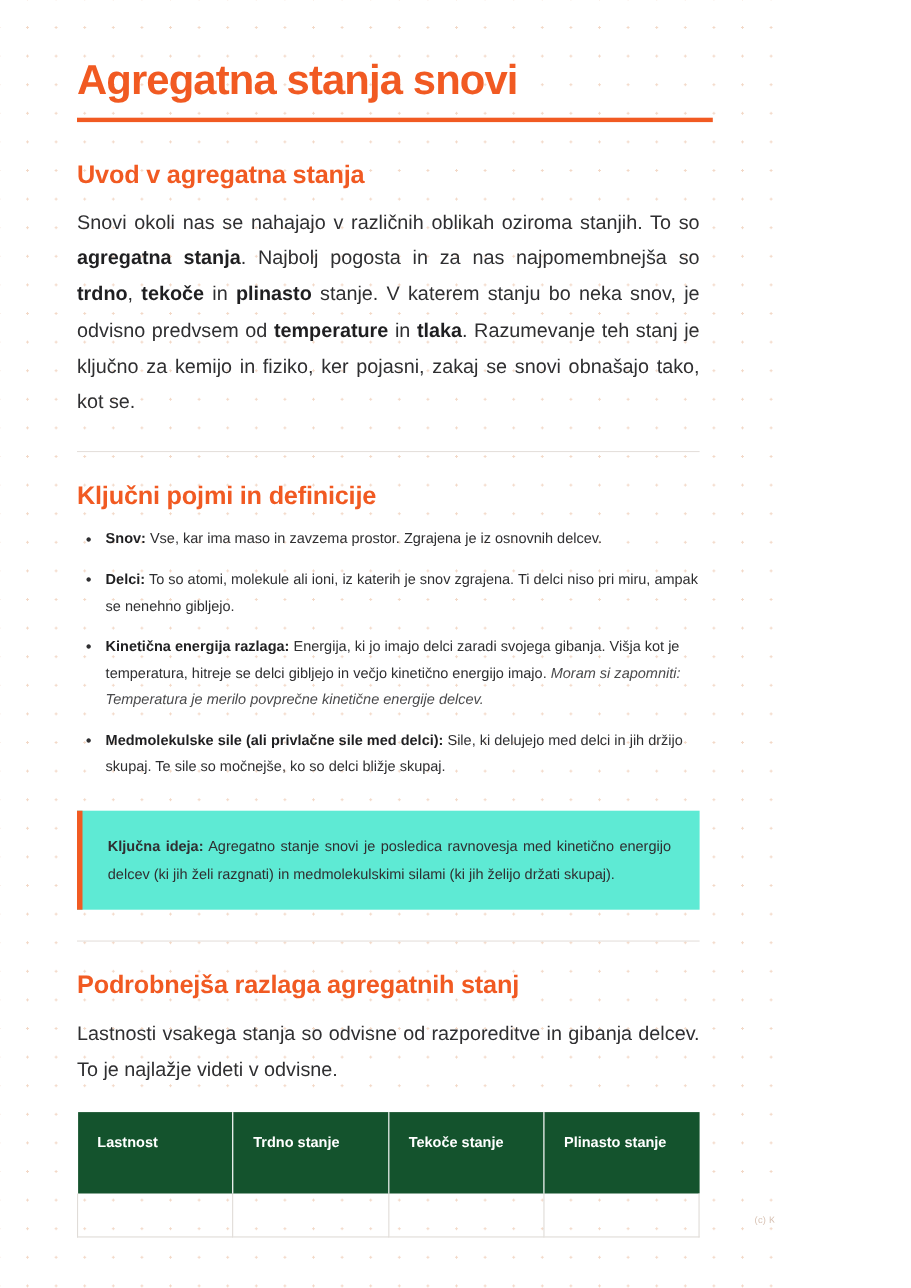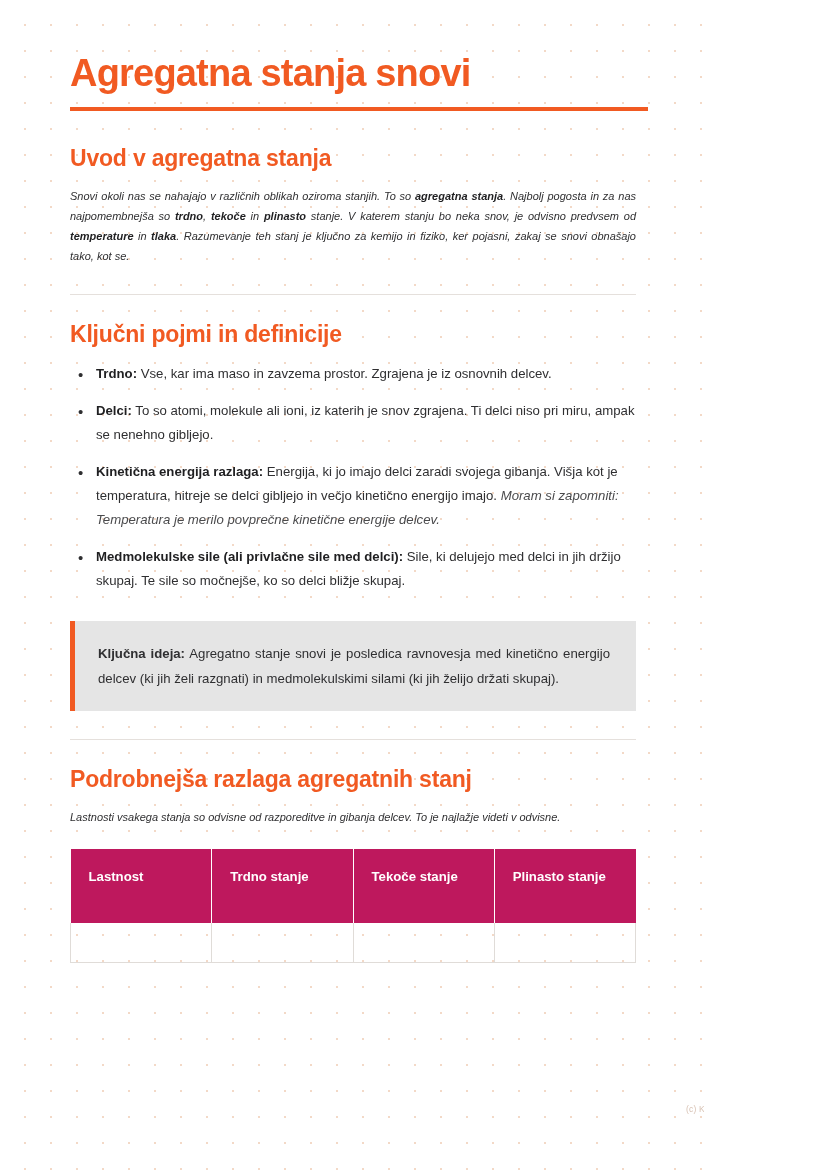--- a/index.html
+++ b/index.html
@@ -61,26 +61,25 @@
     margin-bottom: 34px;
   }
   h2.section-title {
     font-size: 23px;
     color: #f15a22;
     font-weight: 700;
     letter-spacing: -0.2px;
     margin-bottom: 14px;
   }
   p.body {
-    font-size: 11px;
+    font-size: 18px;
     line-height: 1.82;
     color: #2f2f31;
     text-align: justify;
     margin-bottom: 10px;
-    font-style: italic;
   }
   p.body b, li b { font-weight: 700; color: #1f1f21; }
   .divider {
     border-top: 1px solid #e5e0dc;
     margin: 28px 0 26px 0;
     width: 566px;
   }
   ul.keylist { list-style: none; margin: 0 0 0 0; }
   ul.keylist > li {
     position: relative;
@@ -94,21 +93,21 @@
     content: "•";
     position: absolute;
     left: 8px;
     top: -1px;
     font-size: 15px;
     color: #2f2f31;
   }
   .ital { font-style: italic; color: #4a4a4c; }
   .callout {
     position: relative;
-    background: #e5e5e5;
+    background: #5eead4;
     padding: 20px 26px 20px 28px;
     margin-top: 28px;
   }
   .callout::before {
     content: "";
     position: absolute;
     left: 0; top: 0; bottom: 0;
     width: 5px;
     background: #f15a22;
   }
@@ -118,21 +117,21 @@
     color: #2f2f31;
     text-align: justify;
   }
   table.states {
     border-collapse: collapse;
     width: 566px;
     margin-top: 22px;
     table-layout: fixed;
   }
   table.states th {
-    background: #be185d;
+    background: #14532d;
     color: #ffffff;
     font-size: 13.2px;
     font-weight: 700;
     text-align: left;
     padding: 20px 18px;
     vertical-align: top;
     border-right: 1px solid #ffffff;
     height: 74px;
   }
   table.states th:last-child { border-right: none; }
@@ -165,21 +164,21 @@
     <h1 class="doc-title">Agregatna stanja snovi</h1>
     <div class="title-rule"></div>
 
     <h2 class="section-title">Uvod v agregatna stanja</h2>
     <p class="body" id="intro-paragraph"><span>Snovi okoli nas se nahajajo v različnih oblikah oziroma stanjih. To so </span><b>agregatna stanja</b><span>. Najbolj pogosta in za nas najpomembnejša so </span><b>trdno</b><span>, </span><b>tekoče</b><span> in </span><b>plinasto</b><span> stanje. V katerem stanju bo neka snov, je odvisno predvsem od </span><b>temperature</b><span> in </span><b>tlaka</b><span>. Razumevanje teh stanj je ključno za kemijo in fiziko, ker pojasni, zakaj se snovi obnašajo tako, kot se.</span></p>
 
     <div class="divider"></div>
 
     <h2 class="section-title">Ključni pojmi in definicije</h2>
     <ul class="keylist" id="key-list">
-        <li><b>Trdno:</b><span> Vse, kar ima maso in zavzema prostor. Zgrajena je iz osnovnih delcev.</span></li>
+        <li><b>Snov:</b><span> Vse, kar ima maso in zavzema prostor. Zgrajena je iz osnovnih delcev.</span></li>
         <li><b>Delci:</b><span> To so atomi, molekule ali ioni, iz katerih je snov zgrajena. Ti delci niso pri miru, ampak se nenehno gibljejo.</span></li>
         <li><b>Kinetična energija razlaga:</b><span> Energija, ki jo imajo delci zaradi svojega gibanja. Višja kot je temperatura, hitreje se delci gibljejo in večjo kinetično energijo imajo. </span><span class="ital">Moram si zapomniti: Temperatura je merilo povprečne kinetične energije delcev.</span></li>
         <li><b>Medmolekulske sile (ali privlačne sile med delci):</b><span> Sile, ki delujejo med delci in jih držijo skupaj. Te sile so močnejše, ko so delci bližje skupaj.</span></li>
       </ul>
 
     <div class="callout">
       <p id="callout-text"><b>Ključna ideja:</b><span> Agregatno stanje snovi je posledica ravnovesja med kinetično energijo delcev (ki jih želi razgnati) in medmolekulskimi silami (ki jih želijo držati skupaj).</span></p>
     </div>
 
     <div class="divider"></div>

